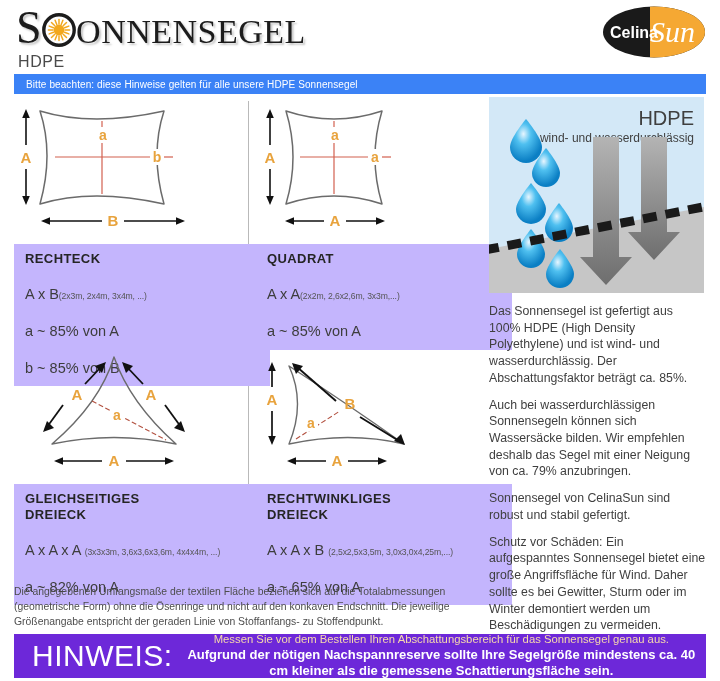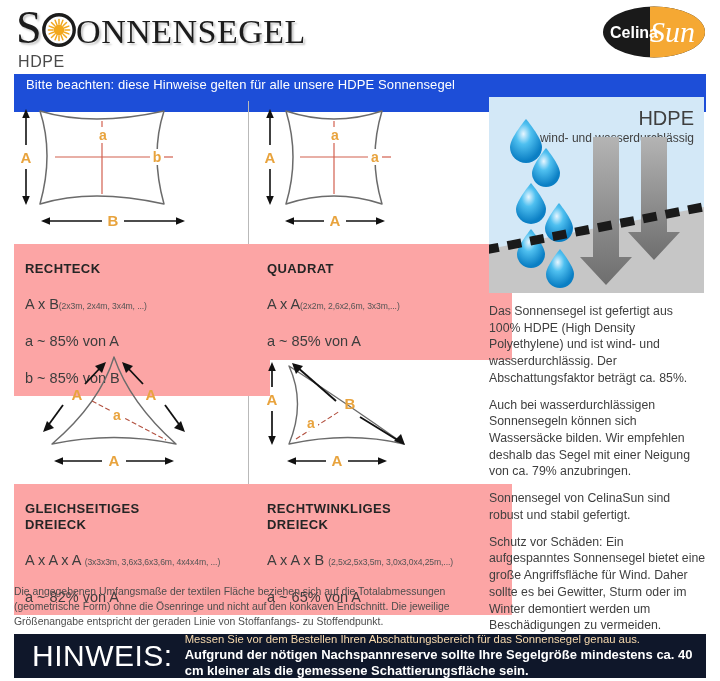--- a/index.html
+++ b/index.html
@@ -40,24 +40,24 @@
     margin-left: 2px;
   }
   .logo {
     position: absolute; right: 14px; top: 4px;
     width: 104px; height: 56px;
   }
 
   
   .notice-banner {
     position: absolute; left: 14px; top: 74px;
-    width: 692px; height: 38px;
-    background: #1d4ed8;
+    width: 692px; height: 20px;
+    background: #3b82f6;
     color: #ffffff;
-    font-size: 13px;
+    font-size: 10px;
     line-height: 21px;
     padding-left: 12px;
     white-space: nowrap;
     letter-spacing: 0.1px;
   }
 
   
   .body-area {
     position: absolute; left: 0; top: 97px;
     width: 720px; height: 528px;
@@ -92,22 +92,22 @@
   .card { position: absolute; width: 226px; }
   .card-r1c1 { left: 0;   top: 2px; }
   .card-r1c2 { left: 242px; top: 2px; }
   .card-r2c1 { left: 0;   top: 242px; }
   .card-r2c2 { left: 242px; top: 242px; }
 
   .diagram { position: relative; width: 226px; height: 145px; }
   .diagram svg { position: absolute; left: 0; top: 0; }
 
   .info-box {
-    background: #fca5a5;
-    padding: 17px 11px 9px 11px;
+    background: #c4b5fd;
+    padding: 7px 11px 9px 11px;
     width: 256px;
   }
   .info-title {
     font-size: 13px; font-weight: bold; color: #252525;
     letter-spacing: 0.4px; line-height: 1.22;
   }
   .info-line {
     font-size: 14.5px; color: #3d3d3d; line-height: 1.3;
     margin-top: 18px;
     white-space: nowrap;
@@ -138,23 +138,24 @@
     color: #3f3f3f;
     line-height: 1.36;
   }
   .right-text p { margin-bottom: 10px; }
   .right-text p:last-child { margin-bottom: 0; }
 
   
   .hinweis {
     position: absolute; left: 14px; top: 634px;
     width: 692px; height: 44px;
-    background: #0f172a;
+    background: #6d28d9;
     display: flex;
     align-items: center;
+    text-align: center;
   }
   .hinweis-label {
     color: #ffffff;
     font-size: 30px;
     letter-spacing: 0.5px;
     padding-left: 18px;
     padding-right: 12px;
     white-space: nowrap;
     font-weight: 300;
   }

